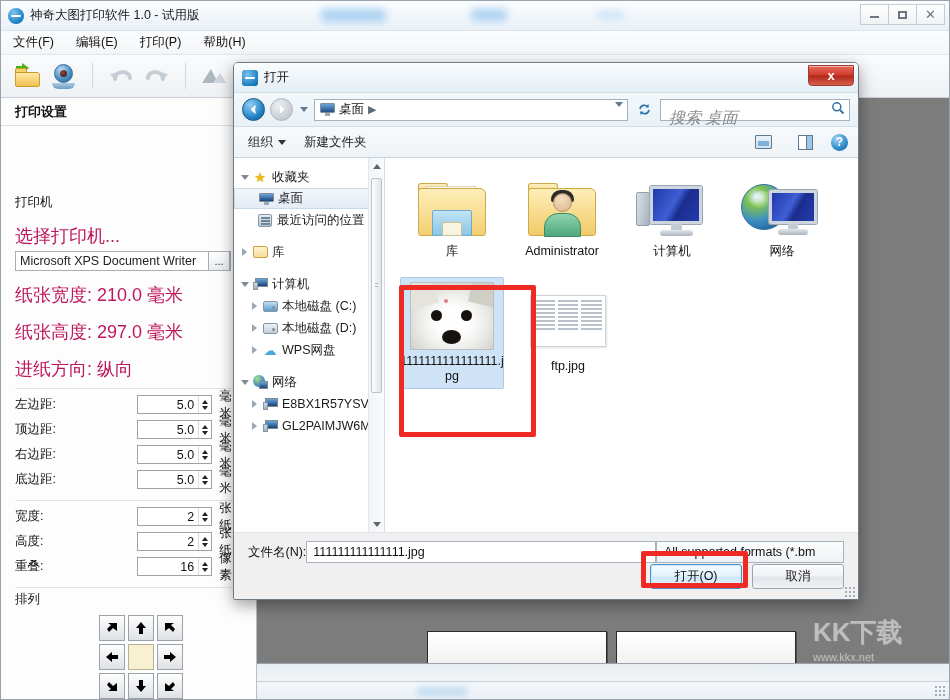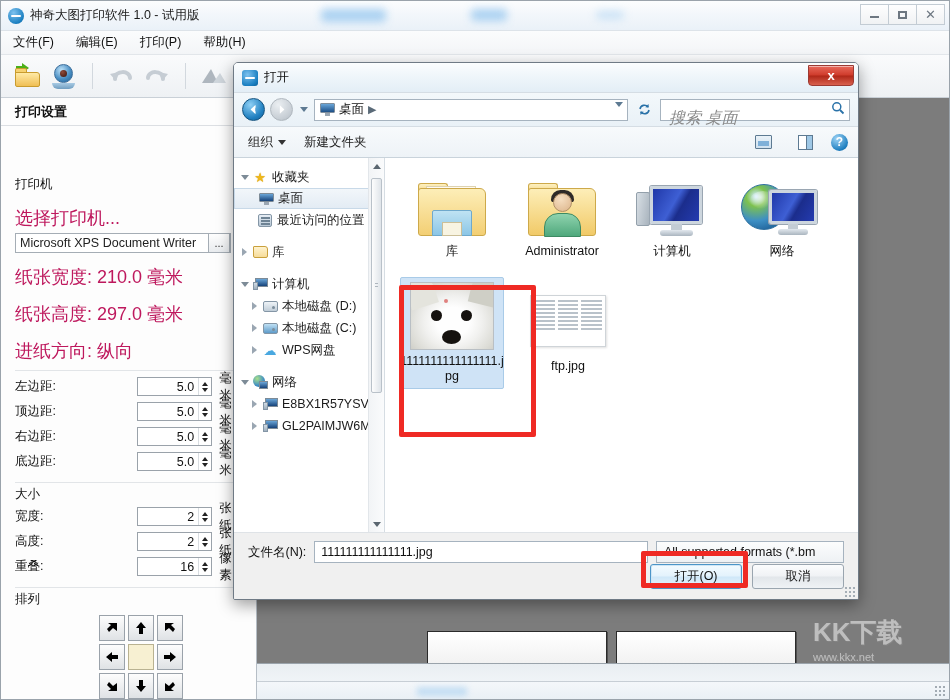--- a/index.html
+++ b/index.html
@@ -454,21 +454,21 @@
   .redring {
     position: absolute; border: 5px solid #ef2a24; border-radius: 2px;
     pointer-events: none; box-sizing: border-box;
   }
 
   
   .dlg-bottom {
     flex: none; background: #f0f0f0; border-top: 1px solid #dfe3e7;
     padding: 8px 14px 10px 14px; position: relative;
   }
-  .fn-row { display: flex; align-items: center; gap: 8px; }
+  .fn-row { display: flex; align-items: center; }
   .fn-label { font-size: 12.5px; color: #111; white-space: nowrap; }
   .fn-input {
     flex: 1; height: 22px; background: #fff; border: 1px solid #a6b3bf;
     display: flex; align-items: center; padding: 0 4px 0 6px; justify-content: space-between;
     font-size: 12.5px; color: #111;
   }
   .fn-filter {
     width: 188px; height: 22px; background: linear-gradient(#fcfdfd,#eef1f4);
     border: 1px solid #a6b3bf; display: flex; align-items: center; justify-content: space-between;
     padding: 0 5px 0 7px; font-size: 12.5px; color: #111;
@@ -626,21 +626,20 @@
                     <b class="up"></b>
                     <b class="dn"></b>
                   </span>
               </span>
               <span class="unit">毫米</span>
             </div>
           </div>
 
           <div class="group" style="margin-top:8px;">
             <div class="group-rule"></div>
-            <div class="group-title">大小</div>
 
             <div class="row">
               <span class="lab">宽度:</span>
               <span class="spin">
                 <span class="val">2</span>
                 <span class="btns">
                     <b class="up"></b>
                     <b class="dn"></b>
                   </span>
               </span>
@@ -868,33 +867,33 @@
               </span>
             </span>
           <span class="tlabel">计算机</span>
         </div>
 
         <div class="tnode" style="padding-left:14px;">
           <span class="exp">
               <i class="tri-r"></i>
             </span>
           <span class="tico">
-              <span class="ico-drive"></span>
-            </span>
-          <span class="tlabel">本地磁盘 (D:)</span>
+              <span class="ico-drive win"></span>
+            </span>
+          <span class="tlabel">本地磁盘 (C:)</span>
         </div>
 
         <div class="tnode" style="padding-left:14px;">
           <span class="exp">
               <i class="tri-r"></i>
             </span>
           <span class="tico">
-              <span class="ico-drive win"></span>
-            </span>
-          <span class="tlabel">本地磁盘 (C:)</span>
+              <span class="ico-drive"></span>
+            </span>
+          <span class="tlabel">本地磁盘 (D:)</span>
         </div>
 
         <div class="tnode" style="padding-left:14px;">
           <span class="exp">
               <i class="tri-r"></i>
             </span>
           <span class="tico">
               <span class="ico-cloud">☁</span>
             </span>
           <span class="tlabel">WPS网盘</span>

